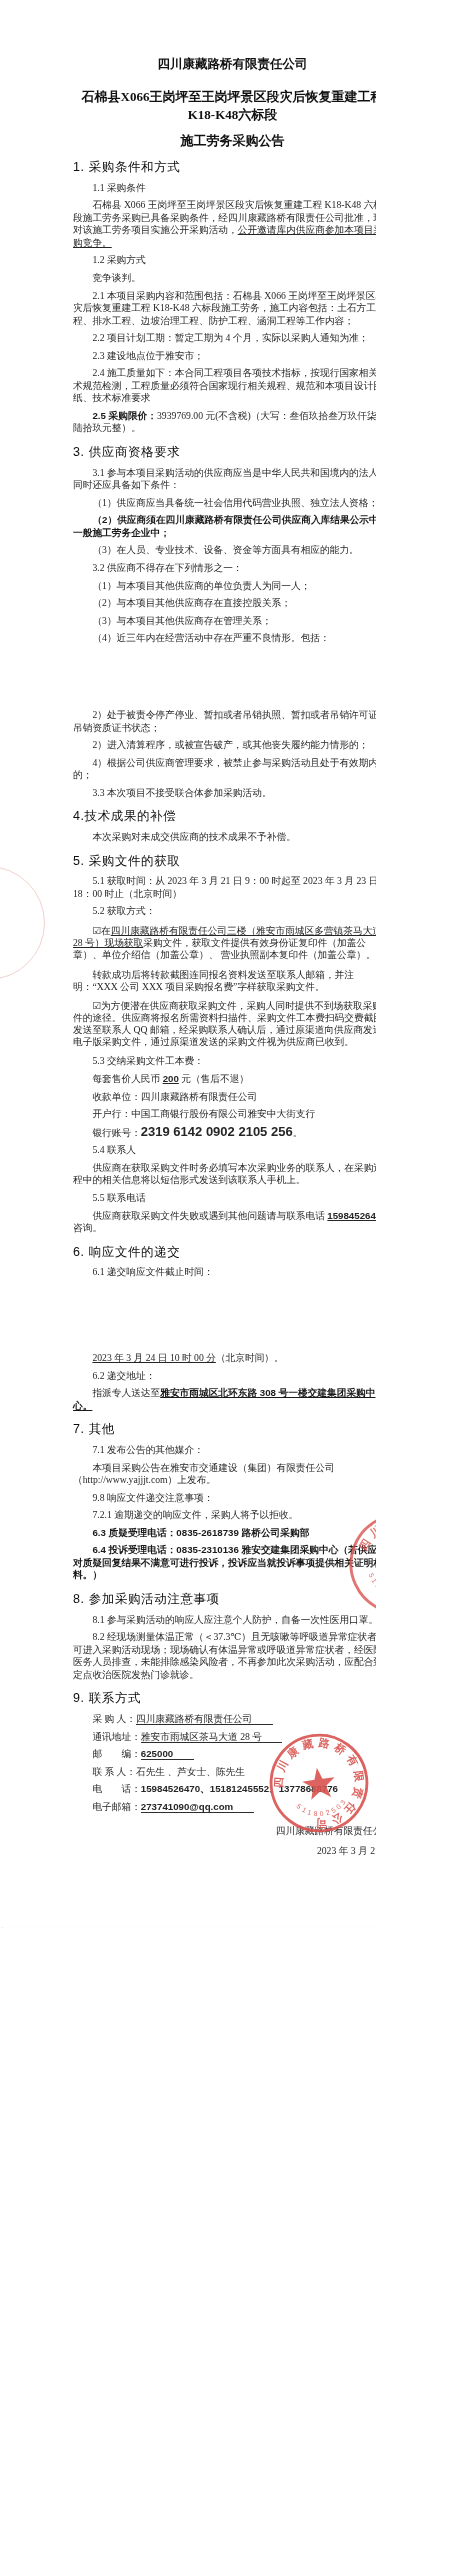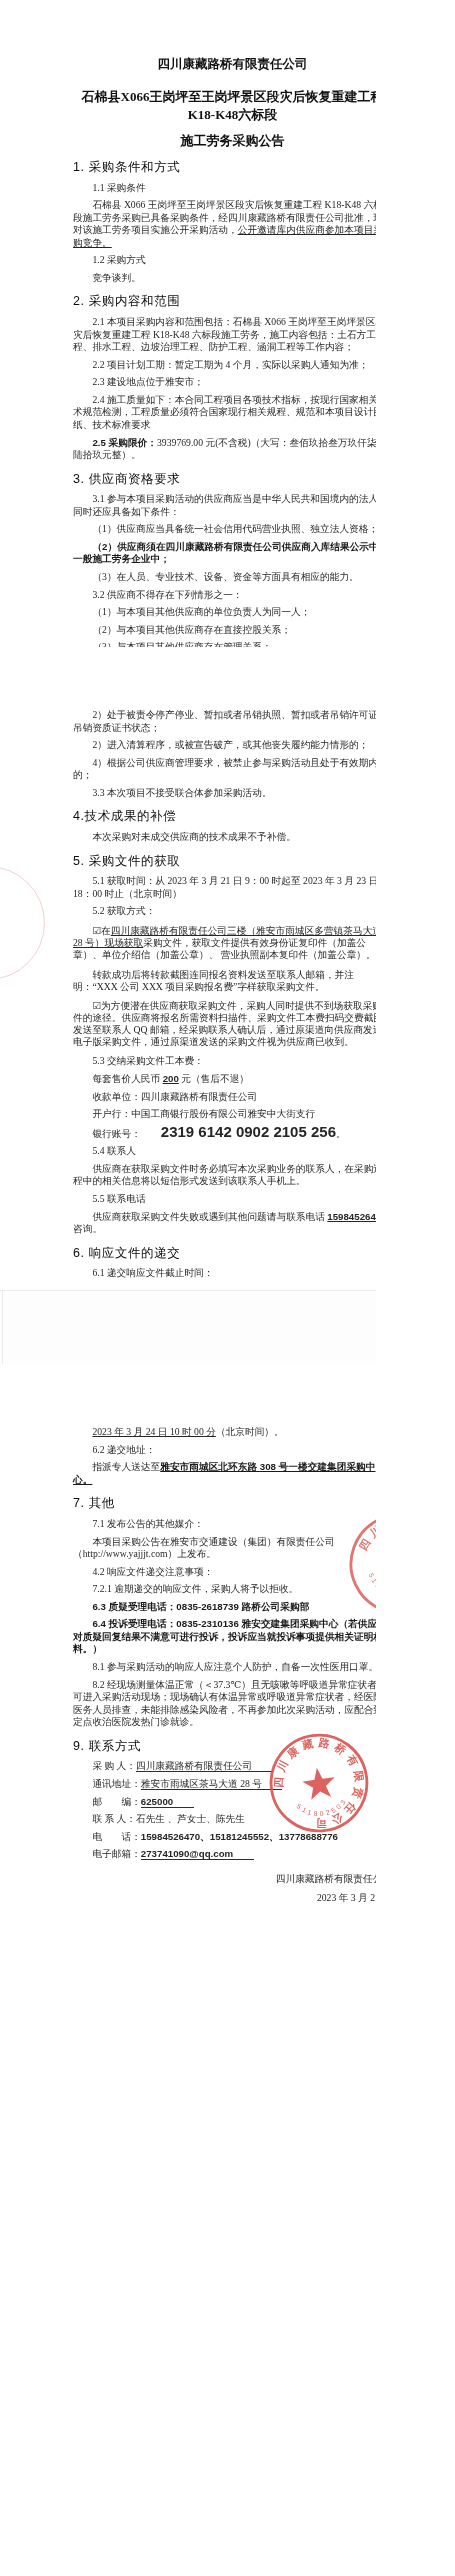--- a/index.html
+++ b/index.html
@@ -43,21 +43,20 @@
     <div class="title1">四川康藏路桥有限责任公司</div>
     <div class="title2">石棉县X066王岗坪至王岗坪景区段灾后恢复重建工程K18-K48六标段</div>
     <div class="title3">施工劳务采购公告</div>
 
     <div class="sec">1. 采购条件和方式</div>
     <p class="para">1.1 采购条件</p>
     <p class="para"><span>石棉县 X066 王岗坪至王岗坪景区段灾后恢复重建工程 K18-K48 六标段施工劳务采购已具备采购条件，经四川康藏路桥有限责任公司批准，现对该施工劳务项目实施公开采购活动，</span><span class="u">公开邀请库内供应商参加本项目采购竞争。</span></p>
     <p class="para">1.2 采购方式</p>
     <p class="para">竞争谈判。</p>
 
-    <div class="sec">2. 采购内容和范围</div>
     <p class="para">2.1 本项目采购内容和范围包括：石棉县 X066 王岗坪至王岗坪景区段灾后恢复重建工程 K18-K48 六标段施工劳务，施工内容包括：土石方工程、排水工程、边坡治理工程、防护工程、涵洞工程等工作内容；</p>
     <p class="para">2.2 项目计划工期：暂定工期为 4 个月，实际以采购人通知为准；</p>
     <p class="para">2.3 建设地点位于雅安市；</p>
     <p class="para">2.4 施工质量如下：本合同工程项目各项技术指标，按现行国家相关技术规范检测，工程质量必须符合国家现行相关规程、规范和本项目设计图纸、技术标准要求</p>
     <p class="para"><span class="bold">2.5 采购限价：</span><span>3939769.00 元(不含税)（大写：叁佰玖拾叁万玖仟柒佰陆拾玖元整）。</span></p>
 
     <div class="sec">3. 供应商资格要求</div>
     <p class="para">3.1 参与本项目采购活动的供应商应当是中华人民共和国境内的法人。同时还应具备如下条件：</p>
     <p class="para">（1）供应商应当具备统一社会信用代码营业执照、独立法人资格；</p>
     <p class="para bold">（2）供应商须在四川康藏路桥有限责任公司供应商入库结果公示中的一般施工劳务企业中；</p>
@@ -82,43 +81,44 @@
     <div class="sec">5. 采购文件的获取</div>
     <p class="para">5.1 获取时间：从 2023 年 3 月 21 日 9：00 时起至 2023 年 3 月 23 日 18：00 时止（北京时间）</p>
     <p class="para">5.2 获取方式：</p>
     <p class="para loose"><span>☑</span><span>在</span><span class="u">四川康藏路桥有限责任公司三楼（雅安市雨城区多营镇茶马大道 28 号）现场获取</span><span>采购文件，获取文件提供有效身份证复印件（加盖公章）、单位介绍信（加盖公章）、 营业执照副本复印件（加盖公章）。</span></p>
     <p class="para loose">转款成功后将转款截图连同报名资料发送至联系人邮箱，并注明：“XXX 公司 XXX 项目采购报名费”字样获取采购文件。</p>
     <p class="para loose"><span>☑</span><span>为方便潜在供应商获取采购文件，采购人同时提供不到场获取采购文件的途径。供应商将报名所需资料扫描件、采购文件工本费扫码交费截图发送至联系人 QQ 邮箱，经采购联系人确认后，通过原渠道向供应商发送电子版采购文件，通过原渠道发送的采购文件视为供应商已收到。</span></p>
     <p class="para">5.3 交纳采购文件工本费：</p>
     <p class="para"><span>每套售价人民币 </span><span class="u num">200</span><span> 元（售后不退）</span></p>
     <p class="para">收款单位：四川康藏路桥有限责任公司</p>
     <p class="para">开户行：中国工商银行股份有限公司雅安中大街支行</p>
-    <p class="para"><span>银行账号：</span><span class="num" style="font-size:15px;margin-left:20px;">2319 6142 0902 2105 256</span><span>。</span></p>
+    <p class="para"><span>银行账号：</span><span class="num" style="font-size:13px;">2319 6142 0902 2105 256</span><span>。</span></p>
     <p class="para">5.4 联系人</p>
     <p class="para">供应商在获取采购文件时务必填写本次采购业务的联系人，在采购过程中的相关信息将以短信形式发送到该联系人手机上。</p>
     <p class="para">5.5 联系电话</p>
     <p class="para"><span>供应商获取采购文件失败或遇到其他问题请与联系电话 </span><span class="u num">15984526470</span><span> 咨询。</span></p>
 
     <div class="sec">6. 响应文件的递交</div>
     <p class="para">6.1 递交响应文件截止时间：</p>
   </div>
 
-  <div class="page" style="top:1364px;height:637px;padding-top:57px;">
+  <div class="page" style="top:1290px;height:637px;padding-top:57px;">
     <p class="para"><span class="u">2023 年 3 月 24 日 10 时 00 分</span><span>（北京时间）。</span></p>
     <p class="para">6.2 递交地址：</p>
     <p class="para"><span>指派专人送达至</span><span class="u bold">雅安市雨城区北环东路 308 号一楼交建集团采购中心。</span></p>
 
     <div class="sec">7. 其他</div>
     <p class="para">7.1 发布公告的其他媒介：</p>
     <p class="para">本项目采购公告在雅安市交通建设（集团）有限责任公司（http://www.yajjjt.com）上发布。</p>
-    <p class="para">4.2 响应文件递交注意事项：</p>
+    <p class="para">9.8 响应文件递交注意事项：</p>
     <p class="para">7.2.1 逾期递交的响应文件，采购人将予以拒收。</p>
     <p class="para bold">6.3 质疑受理电话：0835-2618739 路桥公司采购部</p>
     <p class="para bold">6.4 投诉受理电话：0835-2310136 雅安交建集团采购中心（若供应商对质疑回复结果不满意可进行投诉，投诉应当就投诉事项提供相关证明材料。）</p>
 
+    <div class="sec">8. 参加采购活动注意事项</div>
     <p class="para">8.1 参与采购活动的响应人应注意个人防护，自备一次性医用口罩。</p>
     <p class="para">8.2 经现场测量体温正常（＜37.3℃）且无咳嗽等呼吸道异常症状者方可进入采购活动现场；现场确认有体温异常或呼吸道异常症状者，经医院医务人员排查，未能排除感染风险者，不再参加此次采购活动，应配合到定点收治医院发热门诊就诊。</p>
 
     <div class="sec">9. 联系方式</div>
     <p class="para"><span>采 购 人：</span><span class="fill">四川康藏路桥有限责任公司</span></p>
     <p class="para"><span>通讯地址：</span><span class="fill">雅安市雨城区茶马大道 28 号</span></p>
     <p class="para"><span>邮　　编：</span><span class="fill num">625000</span></p>
     <p class="para"><span>联 系 人：</span><span>石先生 、芦女士、陈先生</span></p>
     <p class="para"><span>电　　话：</span><span class="num">15984526470、15181245552、13778688776</span></p>
     <p class="para"><span>电子邮箱：</span><span class="fill num">273741090@qq.com</span></p>

